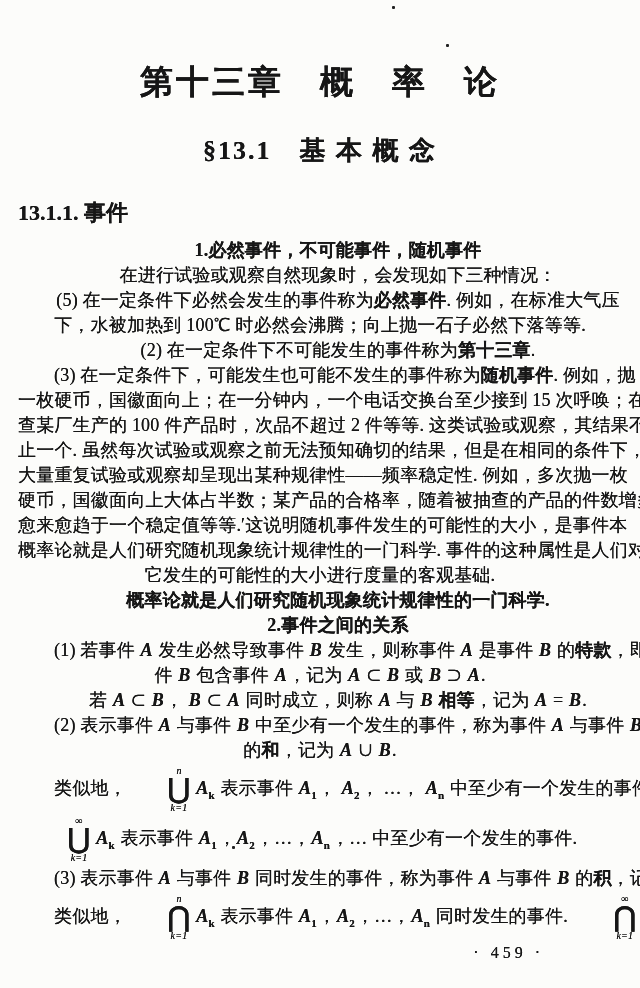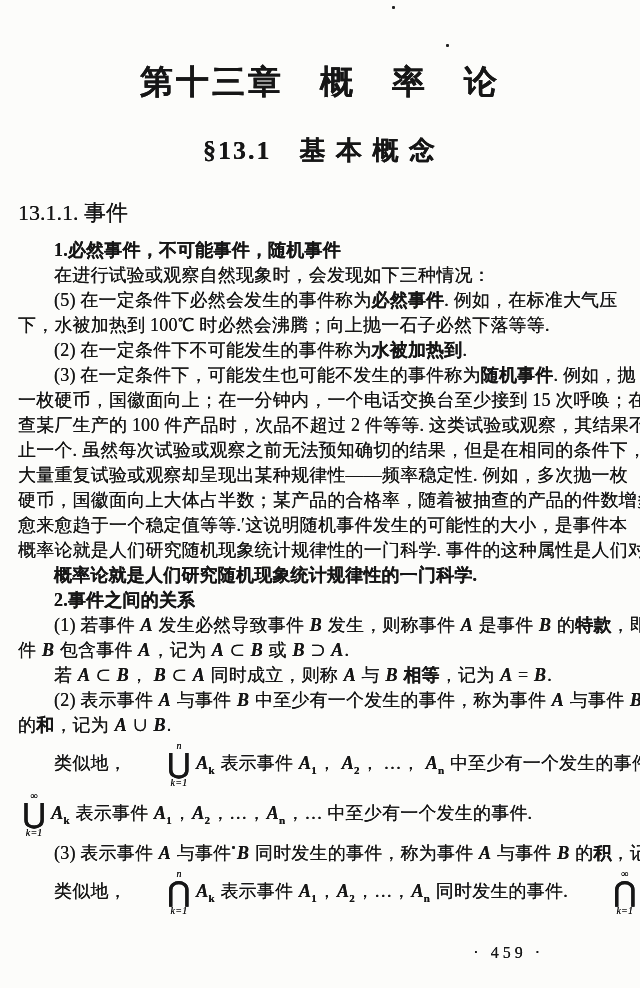--- a/index.html
+++ b/index.html
@@ -27,24 +27,24 @@
     text-align:center;
     font-size:26px;
     font-weight:700;
     letter-spacing:2px;
     white-space:nowrap;
   }
   .subsection-title{
     margin:30px 0 10px 0;
     text-align:left;
     font-size:22px;
-    font-weight:400;
+    font-weight:700;
     white-space:nowrap;
   }
-  .body-text{font-size:18px;}
+  .body-text{font-size:18px;text-align:center;}
   .line{
     line-height:25px;
     white-space:nowrap;
     letter-spacing:.2px;
   }
   .line.indent{text-indent:36px;}
   .line.formula{
     line-height:42px;
     margin:3px 0;
   }
@@ -104,29 +104,30 @@
 
   <div class="content">
     <div class="chapter-title">第十三章　概　率　论</div>
     <div class="section-title">§13.1　基 本 概 念</div>
     <div class="subsection-title">13.1.1. 事件</div>
     <div class="body-text" id="paragraphs">
         <div class="line indent"><span class="bold">1.必然事件，不可能事件，随机事件</span></div>
         <div class="line indent"><span>在进行试验或观察自然现象时，会发现如下三种情况：</span></div>
         <div class="line indent"><span>(5) 在一定条件下必然会发生的事件称为</span><span class="bold">必然事件</span><span>. 例如，在标准大气压</span></div>
         <div class="line"><span>下，水被加热到 100℃ 时必然会沸腾；向上抛一石子必然下落等等.</span></div>
-        <div class="line indent"><span>(2) 在一定条件下不可能发生的事件称为</span><span class="bold">水被加热到</span><span>.</span></div>
+        <div class="line indent"><span>(2) 在一定条件下不可能发生的事件称为</span><span class="bold">第十三章</span><span>.</span></div>
         <div class="line indent"><span>(3) 在一定条件下，可能发生也可能不发生的事件称为</span><span class="bold">随机事件</span><span>. 例如，抛</span></div>
         <div class="line"><span>一枚硬币，国徽面向上；在一分钟内，一个电话交换台至少接到 15 次呼唤；在抽</span></div>
         <div class="line"><span>查某厂生产的 100 件产品时，次品不超过 2 件等等. 这类试验或观察，其结果不</span></div>
         <div class="line"><span>止一个. 虽然每次试验或观察之前无法预知确切的结果，但是在相同的条件下，</span></div>
         <div class="line"><span>大量重复试验或观察却呈现出某种规律性——频率稳定性. 例如，多次抛一枚</span></div>
         <div class="line"><span>硬币，国徽面向上大体占半数；某产品的合格率，随着被抽查的产品的件数增多，</span></div>
         <div class="line"><span>愈来愈趋于一个稳定值等等.′这说明随机事件发生的可能性的大小，是事件本</span></div>
         <div class="line"><span>概率论就是人们研究随机现象统计规律性的一门科学. 事件的这种属性是人们对</span></div>
+        <div class="line"><span>它发生的可能性的大小进行度量的客观基础.</span></div>
         <div class="line indent"><span class="bold">概率论就是人们研究随机现象统计规律性的一门科学.</span></div>
         <div class="line indent"><span class="bold">2.事件之间的关系</span></div>
         <div class="line indent"><span>(1) 若事件 </span><span class="var">A</span><span> 发生必然导致事件 </span><span class="var">B</span><span> 发生，则称事件 </span><span class="var">A</span><span> 是事件 </span><span class="var">B</span><span> 的</span><span class="bold">特款</span><span>，即事</span></div>
         <div class="line"><span>件 </span><span class="var">B</span><span> 包含事件 </span><span class="var">A</span><span>，记为 </span><span class="var">A</span><span> ⊂ </span><span class="var">B</span><span> 或 </span><span class="var">B</span><span> ⊃ </span><span class="var">A</span><span>.</span></div>
         <div class="line indent"><span>若 </span><span class="var">A</span><span> ⊂ </span><span class="var">B</span><span>， </span><span class="var">B</span><span> ⊂ </span><span class="var">A</span><span> 同时成立，则称 </span><span class="var">A</span><span> 与 </span><span class="var">B</span><span> </span><span class="bold">相等</span><span>，记为 </span><span class="var">A</span><span> = </span><span class="var">B</span><span>.</span></div>
         <div class="line indent"><span>(2) 表示事件 </span><span class="var">A</span><span> 与事件 </span><span class="var">B</span><span> 中至少有一个发生的事件，称为事件 </span><span class="var">A</span><span> 与事件 </span><span class="var">B</span></div>
         <div class="line"><span>的</span><span class="bold">和</span><span>，记为 </span><span class="var">A</span><span> ∪ </span><span class="var">B</span><span>.</span></div>
         <div class="line formula indent"><span>类似地，</span><span class="bigop">
             <span class="lim">n</span>
             <span class="op">⋃</span>

